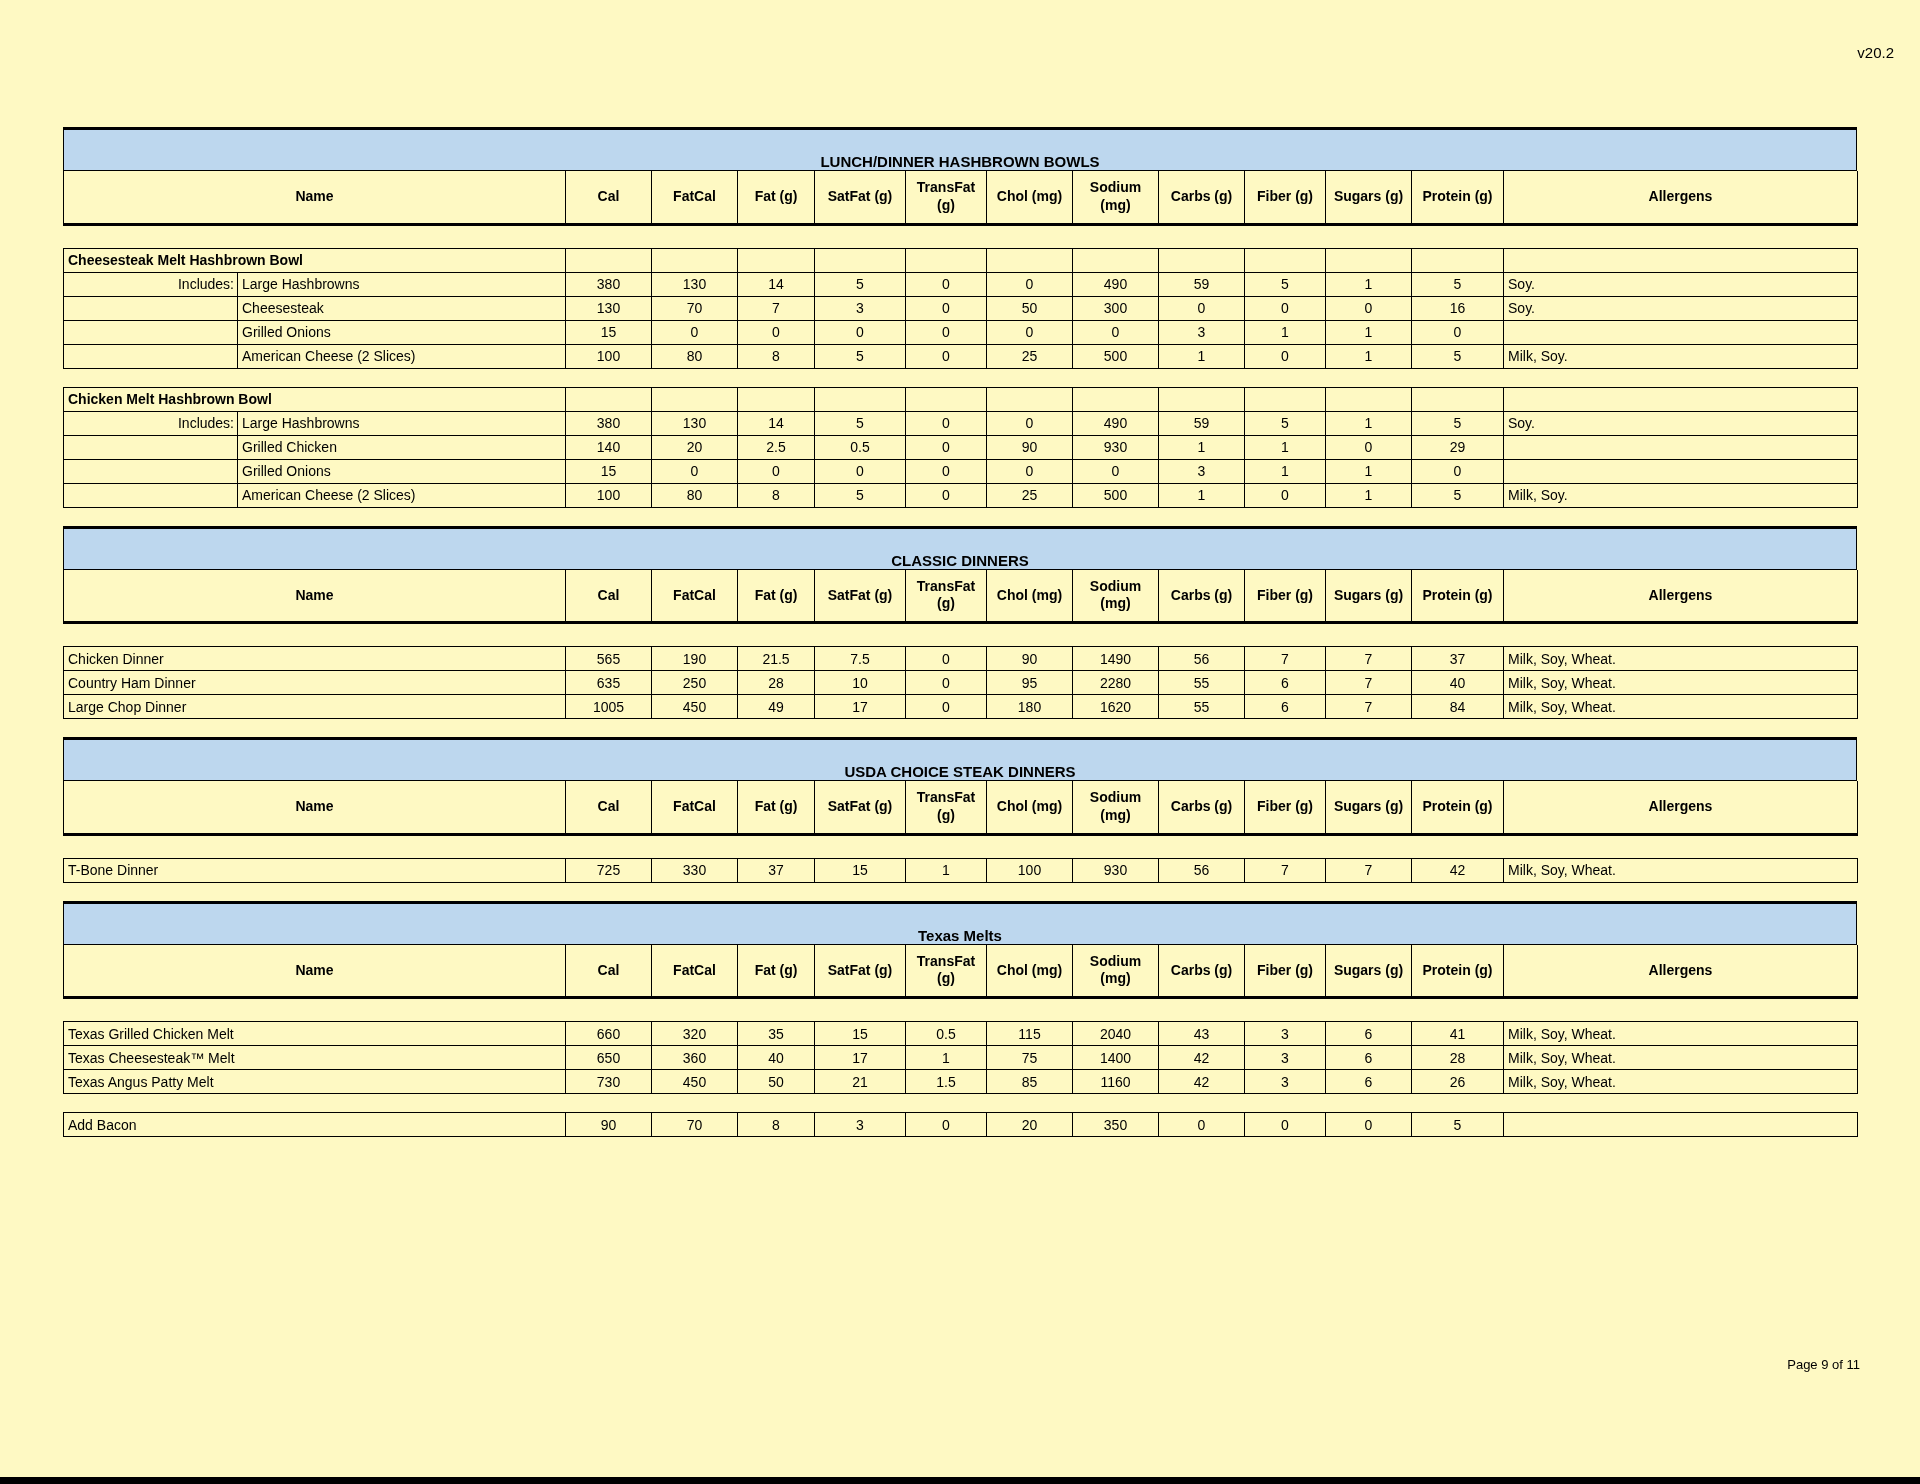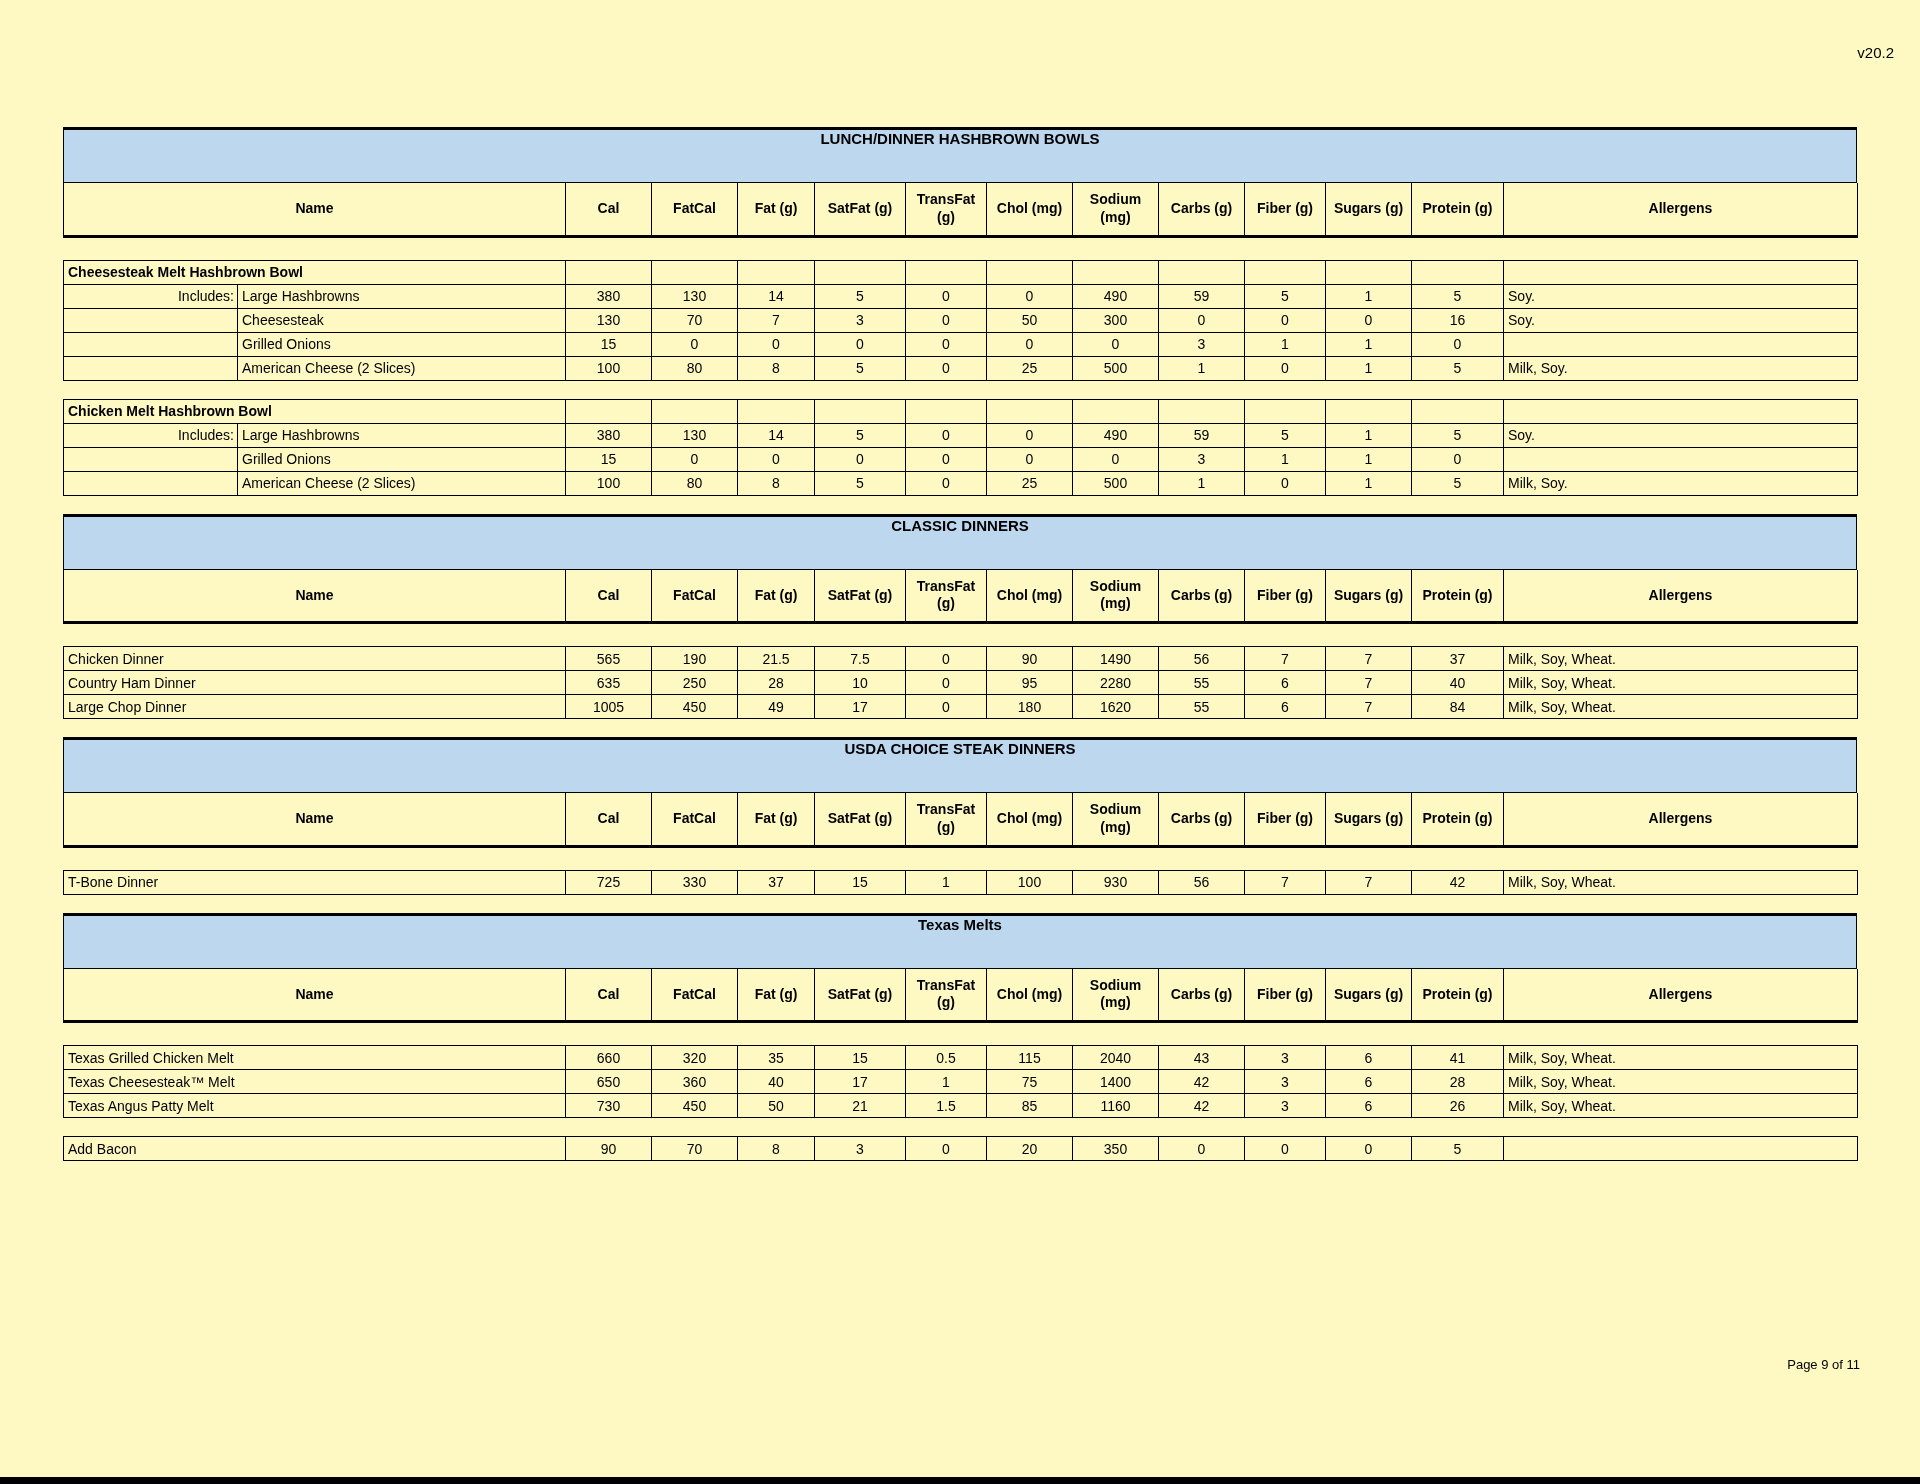--- a/index.html
+++ b/index.html
@@ -12,22 +12,22 @@
   }
   .page { position: relative; width: 1920px; height: 1484px; overflow: hidden; background:#fef9c3; }
   .version { position: absolute; top: 44px; right: 26px; font-size: 15px; }
   .sections { position: absolute; left: 63px; top: 127px; width: 1794px; }
   .section { margin-bottom: 10px; }
   .title-band {
     border-top: 3px solid #000;
     border-left: 1px solid #000;
     border-right: 1px solid #000;
     border-bottom: 1px solid #000;
-    height: 56px;
-    display: flex; align-items: flex-start; justify-content: center;
+    height: 44px;
+    display: flex; align-items: flex-end; justify-content: center;
     font-weight: bold; font-size: 15px;
   }
   table { border-collapse: collapse; table-layout: fixed; width: 1794px; }
   .header-table { margin-bottom: 22px; }
   .header-table th {
     border: 1px solid #000;
     border-top: none;
     border-bottom: 3px solid #000;
     font-size: 14px; font-weight: bold;
     text-align: center; vertical-align: middle;
@@ -241,20 +241,36 @@
               <td class="num">0</td>
               <td class="num">490</td>
               <td class="num">59</td>
               <td class="num">5</td>
               <td class="num">1</td>
               <td class="num">5</td>
               <td class="allergens">Soy.</td>
             </tr>
             <tr>
               <td class="prefix"></td>
+              <td class="name">Grilled Chicken</td>
+              <td class="num">140</td>
+              <td class="num">20</td>
+              <td class="num">2.5</td>
+              <td class="num">0.5</td>
+              <td class="num">0</td>
+              <td class="num">90</td>
+              <td class="num">930</td>
+              <td class="num">1</td>
+              <td class="num">1</td>
+              <td class="num">0</td>
+              <td class="num">29</td>
+              <td class="allergens"></td>
+            </tr>
+            <tr>
+              <td class="prefix"></td>
               <td class="name">Grilled Onions</td>
               <td class="num">15</td>
               <td class="num">0</td>
               <td class="num">0</td>
               <td class="num">0</td>
               <td class="num">0</td>
               <td class="num">0</td>
               <td class="num">0</td>
               <td class="num">3</td>
               <td class="num">1</td>

